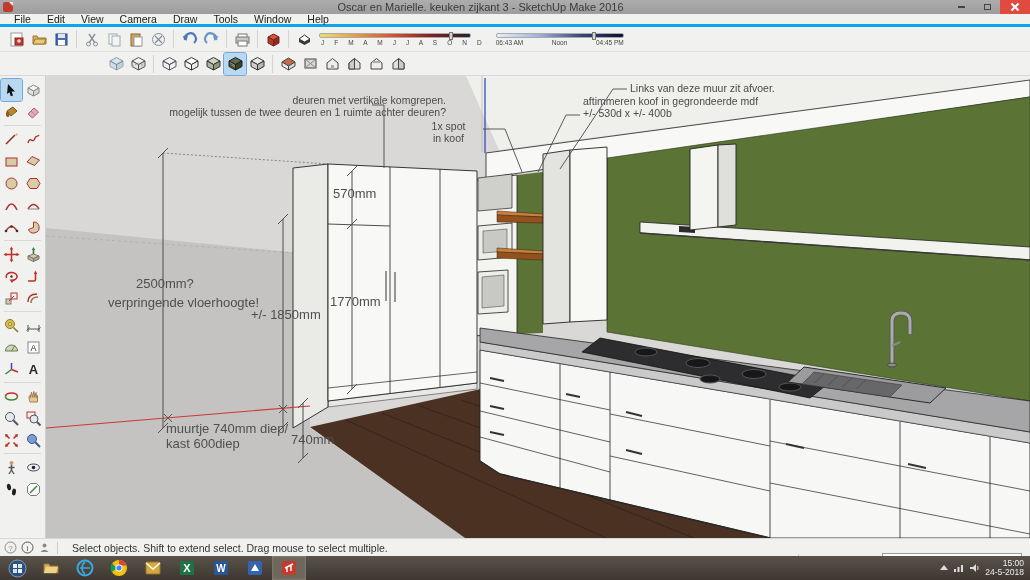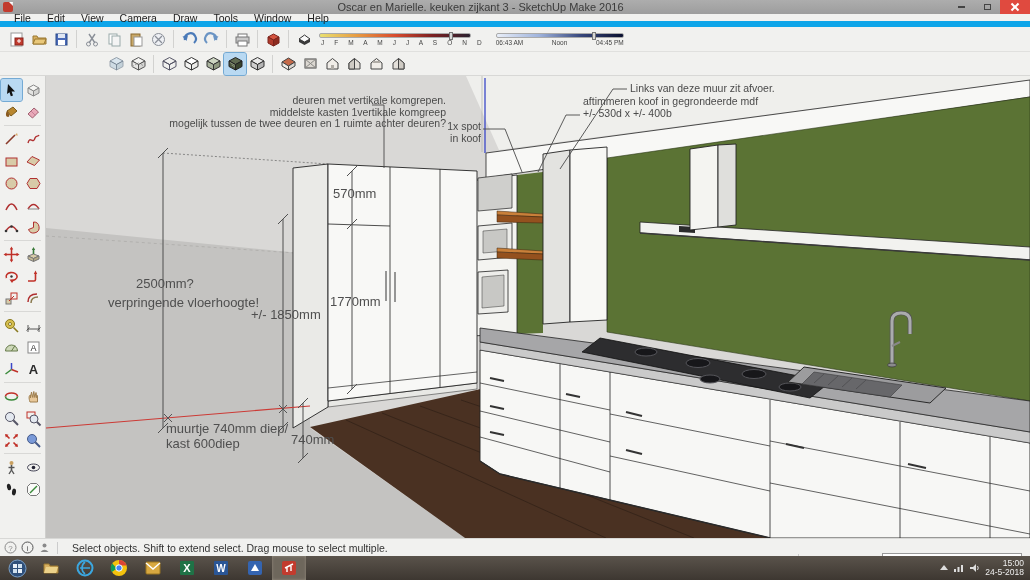--- a/index.html
+++ b/index.html
@@ -14,21 +14,21 @@
   .wbtns { display:flex; height:14px; }
   .wbtn { width:26px; height:14px; display:flex; align-items:center; justify-content:center; color:#333; font-size:10px; }
   .wbtn.close { background:#e04a3f; color:#fff; width:30px; }
   .mingl{width:7px;height:2px;background:#444;}
   .maxgl{width:7px;height:6px;border:1px solid #444;}
   .xgl{position:relative;width:8px;height:8px;}
   .xgl:before,.xgl:after{content:"";position:absolute;left:3px;top:-1px;width:2px;height:10px;background:#fff;}
   .xgl:before{transform:rotate(45deg);} .xgl:after{transform:rotate(-45deg);}
 
   
-  .menubar { position:absolute; left:0; top:14px; width:1030px; height:13px; background:#f1f1ef; display:flex; align-items:center; padding-left:6px; border-bottom:6px solid #0ea5e9; }
+  .menubar { position:absolute; left:0; top:14px; width:1030px; height:13px; background:#f1f1ef; display:flex; align-items:center; padding-left:6px; border-bottom:3px solid #0ea5e9; }
   .menuitem { font-size:10.5px; color:#222; padding:0 8px; }
 
   
   .toolbar { position:absolute; left:0; width:1030px; background:#f1f1ef; display:flex; align-items:center; }
   .tb1 { top:27px; height:25px; border-bottom:1px solid #e0e0de; padding-left:6px; }
   .tb2 { top:52px; height:24px; border-bottom:1px solid #d8d8d6; padding-left:105px; }
   .tbtn { width:22px; height:22px; display:flex; align-items:center; justify-content:center; border-radius:2px; }
   .tbtn.sel { background:#b9d9f2; outline:1px solid #74aad4; }
   .tsep { width:1px; height:18px; background:#d2d2d0; margin:0 4px; }
   .sliderbox { display:flex; flex-direction:column; justify-content:center; margin-left:4px; }
@@ -726,29 +726,28 @@
       <g stroke="#4a4a4a" stroke-width="0.9" fill="none">
         <polyline points="326,29 338,29 338,92"></polyline>
         <polyline points="581,13 567,13 514,93"></polyline>
         <polyline points="534,39 520,39 492,96"></polyline>
         <polyline points="437,53 459,53 476,96"></polyline>
       </g>
     </svg>
 
     <div class="ann" style="left:0; top:19px; width:400px; text-align:right;">
       <div>deuren met vertikale komgrepen.</div>
-      <div>middelste kasten 1vertikale komgreep</div>
       <div>mogelijk tussen de twee deuren en 1 ruimte achter deuren?</div>
     </div>
     <div class="ann" style="left:584px; top:7px;">Links van deze muur zit afvoer.</div>
     <div class="ann" style="left:537px; top:20px;">
       <div>aftimmeren koof in gegrondeerde mdf</div>
       <div>+/- 530d x +/- 400b</div>
     </div>
-    <div class="ann" style="left:370px; top:45px; width:65px; text-align:right;">
+    <div class="ann" style="left:370px; top:45px; width:65px; text-align:center;">
       <div>1x spot</div>
       <div>in koof</div>
     </div>
     <div class="dim" style="left:287px; top:110px;">570mm</div>
     <div class="dim" style="left:284px; top:218px;">1770mm</div>
     <div class="dim" style="left:90px; top:200px;">2500mm?</div>
     <div class="dim" style="left:62px; top:219px;">verpringende vloerhoogte!</div>
     <div class="dim" style="left:205px; top:231px;">+/- 1850mm</div>
     <div class="dim" style="left:120px; top:345px;">
       <div>muurtje 740mm diep/</div>

